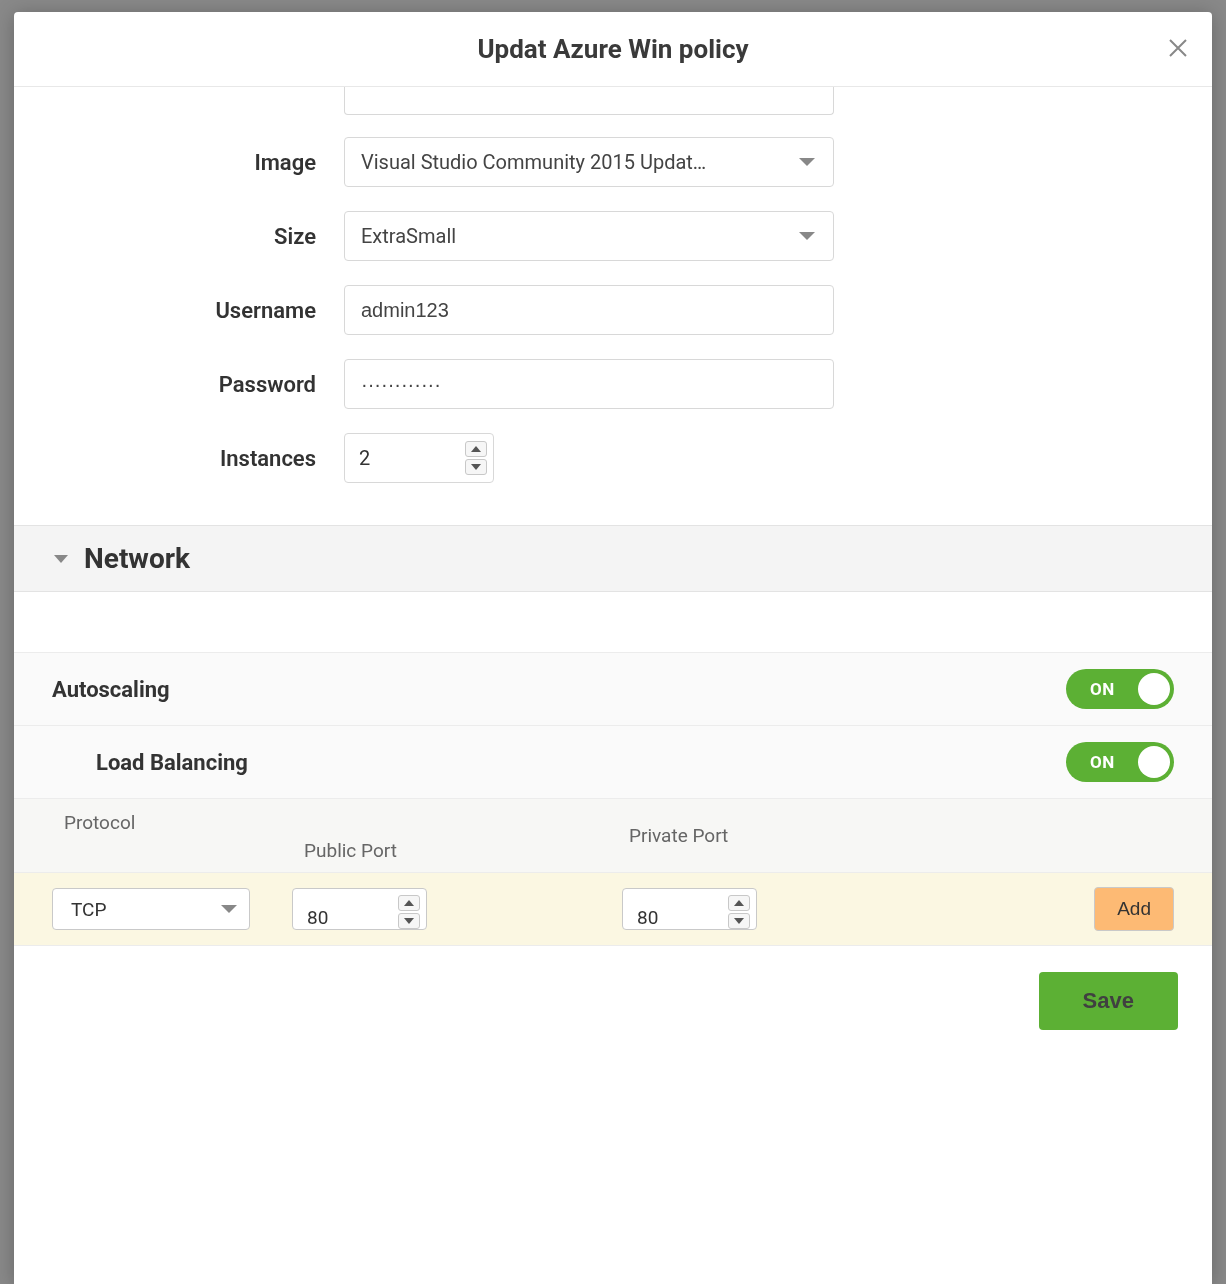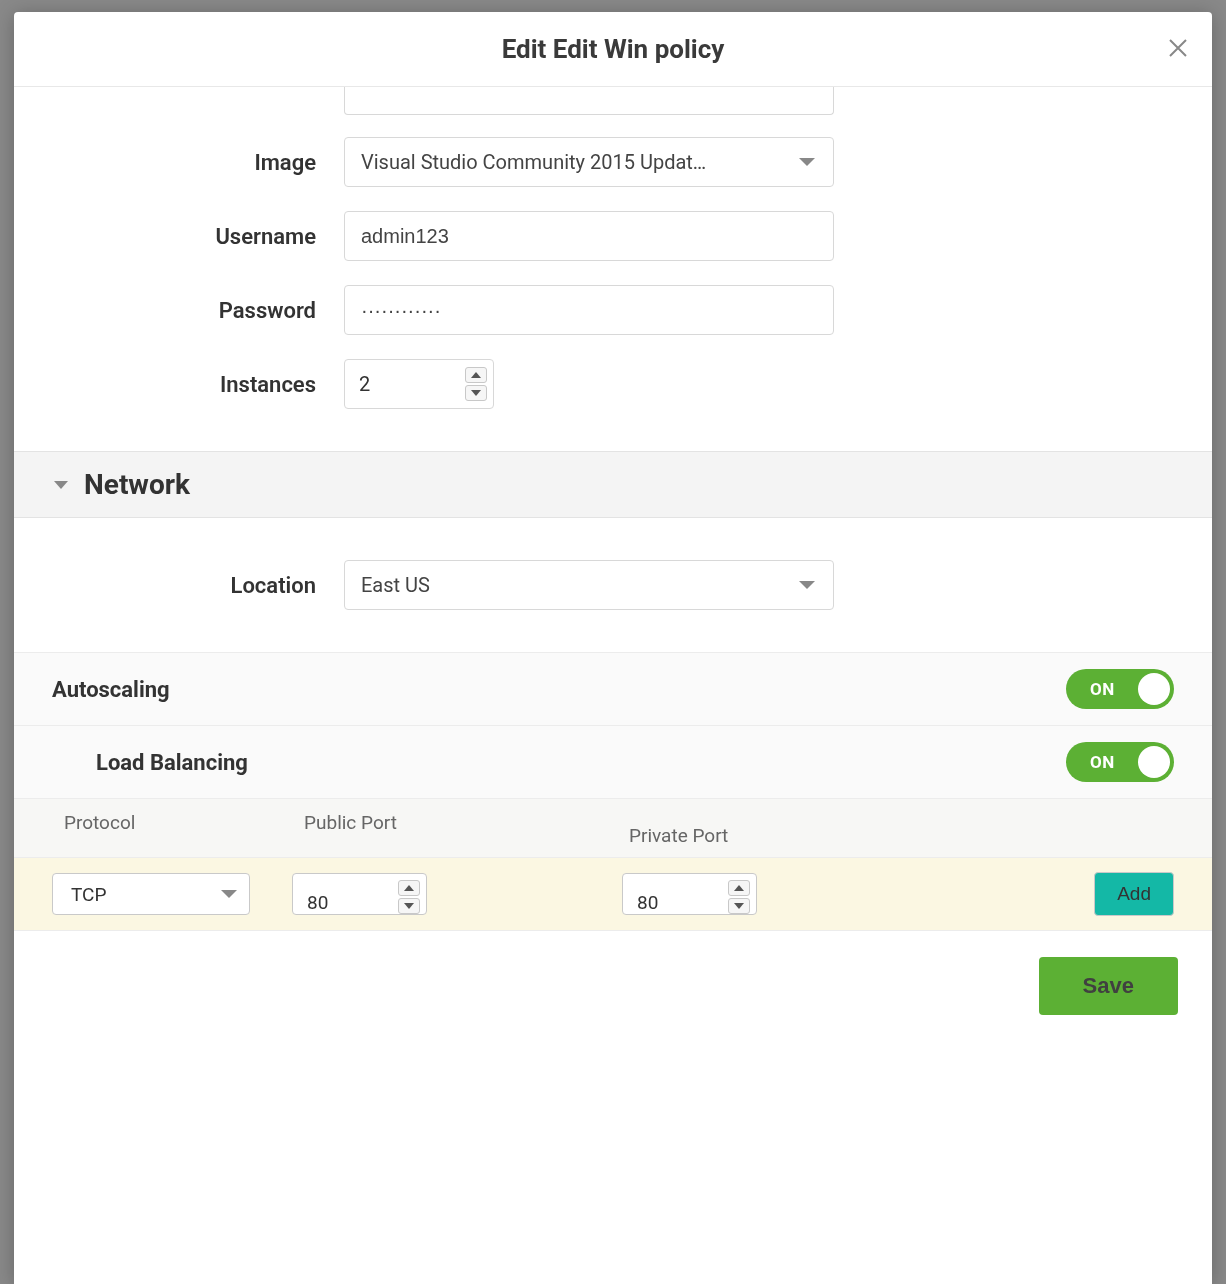--- a/index.html
+++ b/index.html
@@ -211,21 +211,21 @@
   }
   .port-header {
     display: flex;
     padding: 12px 38px 10px 50px;
     border-top: 1px solid #ececec;
     background: #f7f7f5;
     color: #666;
     font-size: 19px;
   }
   .col-protocol { width: 240px; }
-  .col-public { width: 325px; }
+  .col-public { width: 325px; margin-top: 28px; }
   .col-private { flex:1;margin-top:13px; }
   .port-row {
     display: flex;
     align-items: center;
     padding: 14px 38px 14px 38px;
     background: #fbf7e2;
     border-top: 1px solid #ececec;
     border-bottom: 1px solid #ececec;
     gap: 0;
   }
@@ -255,21 +255,21 @@
     font-size:19px;
     margin-right: 195px;
   }
   .port-num:nth-of-type(3){ margin-right: 0; }
   .port-num .nv { flex:1; }
   .add-btn {
     margin-left: auto;
     height: 44px;
     padding: 0 22px;
     border: 1px solid #c9c9c9;
-    background: #14b8a6;
+    background: #fdba74;
     border-radius: 4px;
     font-size: 19px;
     cursor: pointer;
     font-weight:500;
     color:#333;
   }
   .modal-footer {
     padding: 26px 34px 30px;
     display: flex;
     justify-content: flex-end;
@@ -295,21 +295,21 @@
     margin-bottom: 4px;
   }
 </style>
 </head>
 <body>
 
 <div class="modal-backdrop">
   <div class="modal">
 
     <div class="modal-header">
-      <div class="modal-title">Edit Edit Win policy</div>
+      <div class="modal-title">Updat Azure Win policy</div>
       <div class="close-btn">
         <svg width="22" height="22" viewBox="0 0 22 22" fill="none">
             <path d="M3 3 L19 19 M19 3 L3 19"></path>
           </svg>
       </div>
     </div>
 
     <div class="modal-body">
 
       <div class="form-section">
@@ -324,20 +324,29 @@
         <div class="form-row">
           <div class="form-label">Image</div>
           <div class="form-control-wrap">
             <div class="select-input">
               <span class="select-text">Visual Studio Community 2015 Updat…</span>
               <span class="chevron-down"></span>
             </div>
           </div>
         </div>
 
+        <div class="form-row">
+          <div class="form-label">Size</div>
+          <div class="form-control-wrap">
+            <div class="select-input">
+              <span class="select-text">ExtraSmall</span>
+              <span class="chevron-down"></span>
+            </div>
+          </div>
+        </div>
 
         <div class="form-row">
           <div class="form-label">Username</div>
           <div class="form-control-wrap">
             <input class="text-input" value="admin123" style="">
           </div>
         </div>
 
         <div class="form-row">
           <div class="form-label">Password</div>
@@ -363,29 +372,20 @@
           </div>
         </div>
       </div>
 
       <div class="section-header">
         <span class="chev"></span>
         <span class="section-title">Network</span>
       </div>
 
       <div class="form-section" style="padding-top:30px;">
-        <div class="form-row">
-          <div class="form-label">Location</div>
-          <div class="form-control-wrap">
-            <div class="select-input">
-              <span class="select-text">East US</span>
-              <span class="chevron-down"></span>
-            </div>
-          </div>
-        </div>
       </div>
 
       <div class="toggle-row">
         <span class="toggle-label">Autoscaling</span>
         <div class="toggle">
           <span class="toggle-text">ON</span>
           <span class="toggle-knob"></span>
         </div>
       </div>
 

